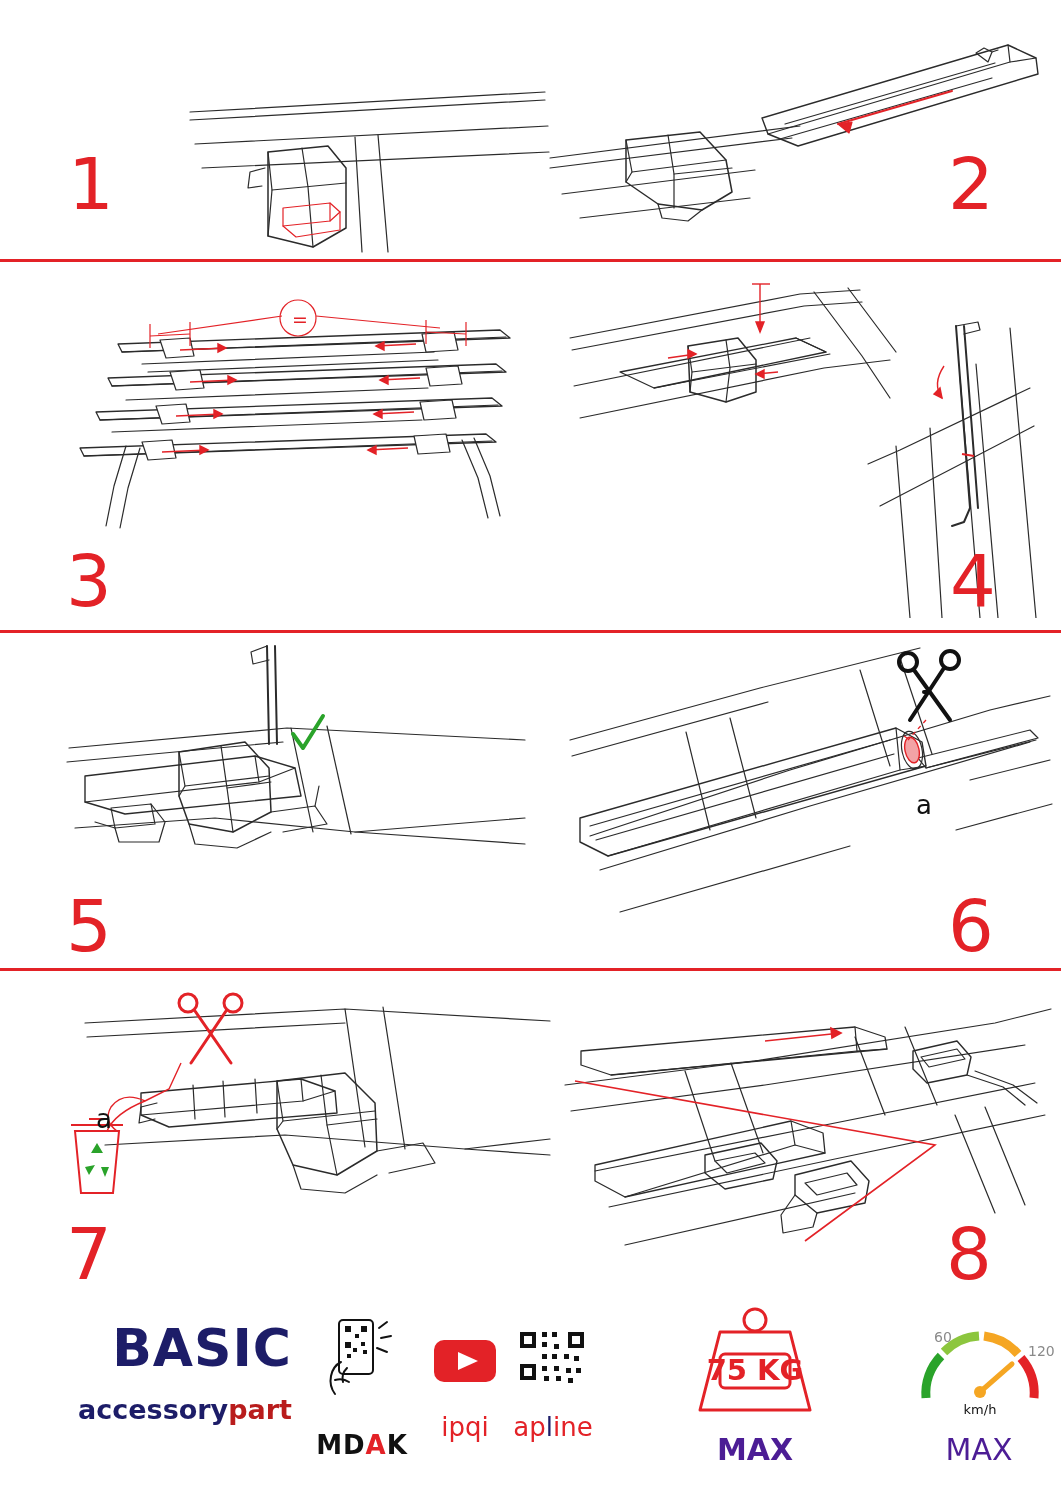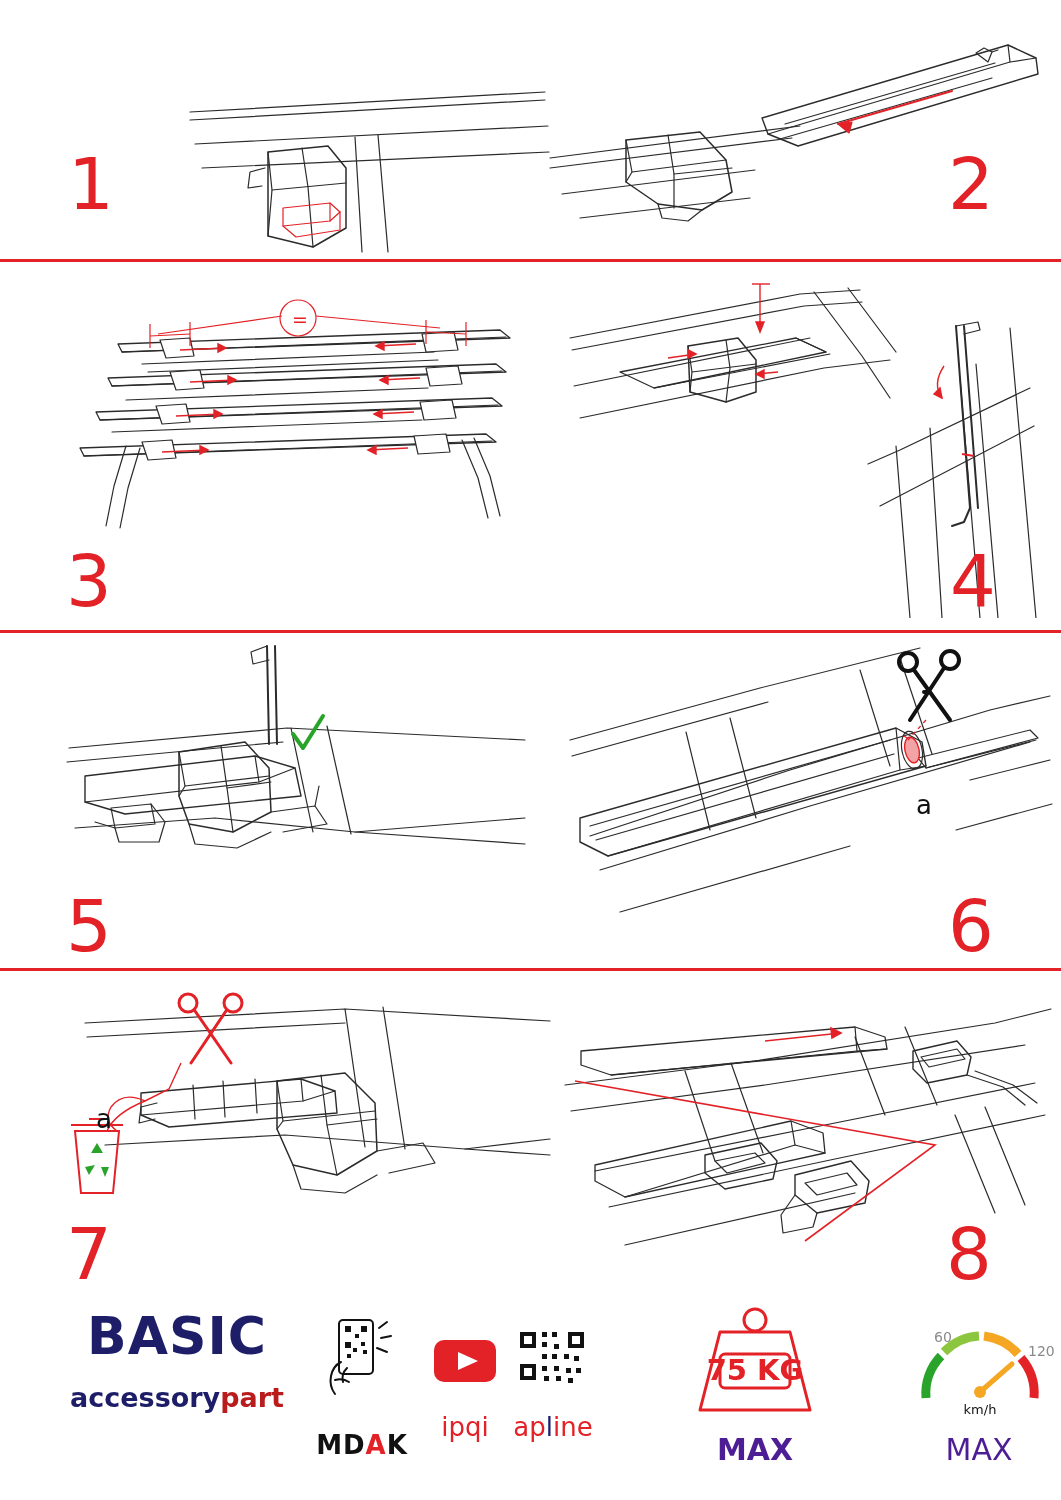--- a/index.html
+++ b/index.html
@@ -81,23 +81,23 @@
   .footer {
     position: absolute;
     left: 0;
     top: 1290px;
     width: 1061px;
     height: 210px;
   }
   .brand-block {
     position: absolute;
     left: 62px;
-    top: 20px;
+    top: 32px;
     width: 230px;
-    text-align: center;
+    text-align: right;
   }
   .brand-basic {
     font-family: "DejaVu Sans", sans-serif;
     font-size: 52px;
     letter-spacing: 1px;
     color: #1d1d68;
     font-weight: 700;
     line-height: 1;
   }
   .brand-accessory {

